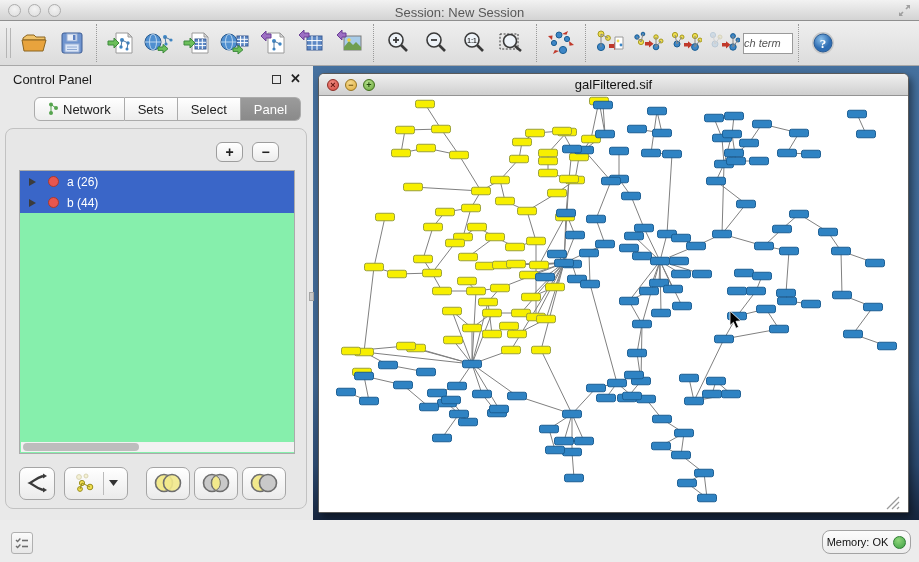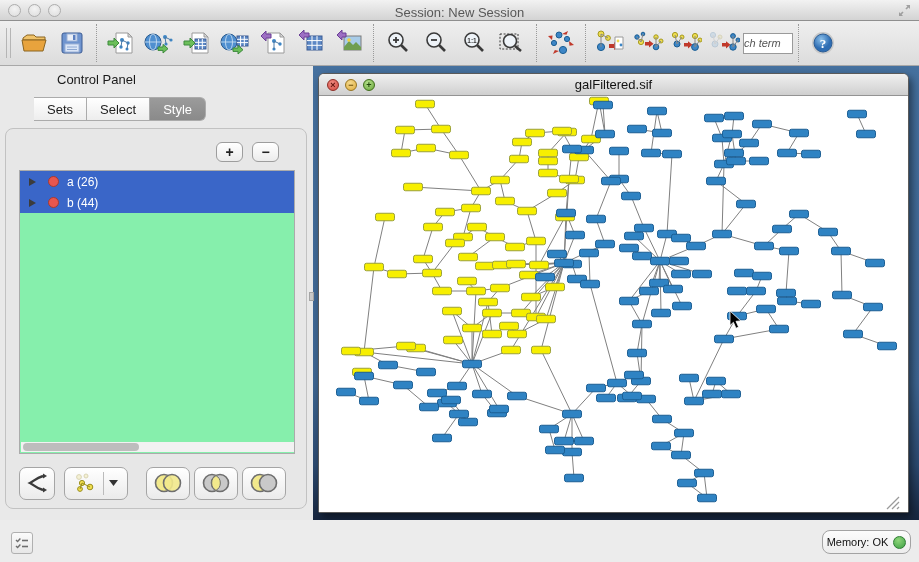--- a/index.html
+++ b/index.html
@@ -27,21 +27,21 @@
   .search-box { width:50px; height:21px; border:1px solid #9a9a9a; background:#fff;
     font-style:italic; color:#555; font-size:11px; padding:0 0; font-family:"Liberation Sans",sans-serif; }
 
   
   .control-panel { position:absolute; left:0; top:66px; width:313px; height:454px; background:#e9e9e9; }
   .mdi { position:absolute; left:313px; top:66px; width:606px; height:454px;
     background:linear-gradient(180deg,#46719f 0%,#3e6692 70%,#2c4a70 88%,#17263f 100%); }
   .statusbar { position:absolute; left:0; top:520px; width:919px; height:30px; background:#ececec; }
 
   
-  .cp-header { position:absolute; left:0; top:0; width:100%; height:27px; display:flex; align-items:center;margin-left:44px; }
+  .cp-header { position:absolute; left:0; top:0; width:100%; height:27px; display:flex; align-items:center; }
   .cp-title { margin-left:13px; font-size:13px; color:#1a1a1a; }
   .cp-float { position:absolute; right:32px; top:9px; width:9px; height:9px; border:1.5px solid #333; }
   .cp-close { position:absolute; right:12px; top:5px; font-size:13px; font-weight:bold; color:#222; }
 
   .tabbar { position:absolute; left:34px; top:31px; height:24px; display:flex; }
   .tabseg { display:flex; align-items:center; justify-content:center; gap:4px;
     border:1px solid #ababab; border-left:none; background:linear-gradient(#ffffff,#ededed);
     font-size:13px; color:#222; padding:0 13px; height:24px; }
   .tabseg.first { border-left:1px solid #ababab; border-radius:6px 0 0 6px; }
   .tabseg.last { border-radius:0 6px 6px 0; }
@@ -344,28 +344,38 @@
 </div>
 
 <div class="control-panel">
   <div class="cp-header">
     <span class="cp-title">Control Panel</span>
     <span class="cp-float"></span>
     <span class="cp-close">✕</span>
   </div>
 
   <div class="tabbar">
+    <div class="tabseg first">
+      <svg width="11" height="14" viewBox="0 0 11 14">
+        <circle cx="3" cy="2.5" r="2" fill="#56a44f"></circle>
+          <circle cx="8" cy="6" r="2" fill="#56a44f"></circle>
+          <circle cx="3" cy="11" r="2" fill="#56a44f"></circle>
+        <line x1="3" y1="2.5" x2="3" y2="11" stroke="#56a44f"></line>
+          <line x1="3" y1="2.5" x2="8" y2="6" stroke="#56a44f"></line>
+      </svg>
+      <span>Network</span>
+    </div>
     <div class="tabseg">
       <span>Sets</span>
     </div>
     <div class="tabseg">
       <span>Select</span>
     </div>
     <div class="tabseg last active">
-      <span>Style</span>
+      <span>Panel</span>
     </div>
   </div>
 
   <div class="cp-panel">
     <div class="pm-btn pm-plus">+</div>
     <div class="pm-btn pm-minus">−</div>
 
     <div class="setlist">
       <div class="set-row">
         <span class="tri"></span>

